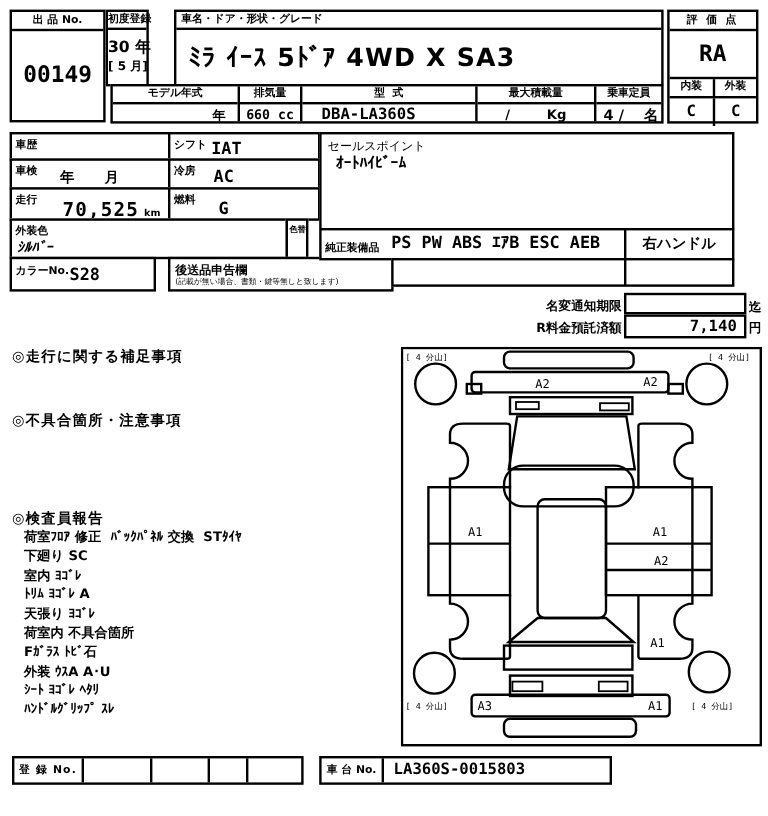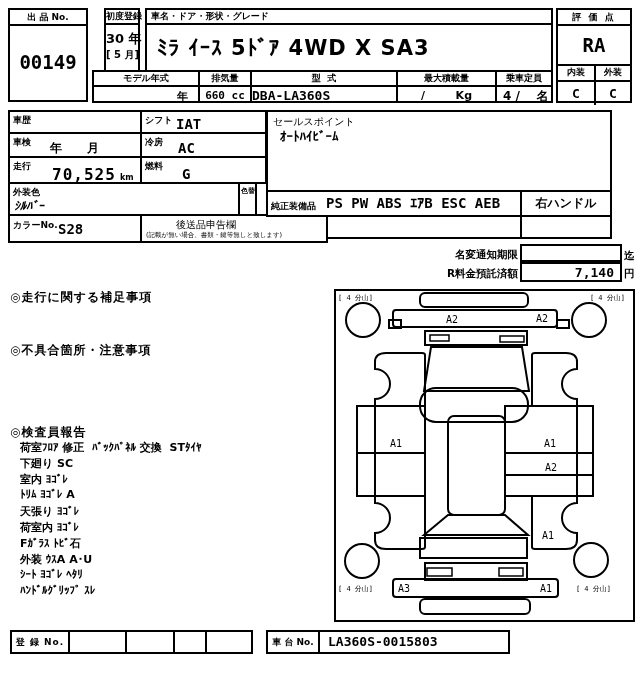--- a/index.html
+++ b/index.html
@@ -19,21 +19,21 @@
 </head>
 <body>
 
 <div id="sheet">
 
   <div class="box" style="left:8px;top:8px;width:80px;height:94px;">
     <div class="lbl ctr" style="height:14px;line-height:14px;border-bottom:2px solid #000;">出 品 No.</div>
     <div class="ctr mono" style="font-size:19px;font-weight:bold;line-height:72px;">00149</div>
   </div>
 
-  <div class="box" style="left:104px;top:8px;width:36px;height:64px;">
+  <div class="box" style="left:88px;top:8px;width:36px;height:64px;">
     <div class="lbl ctr" style="height:13px;line-height:13px;border-bottom:2px solid #000;">初度登録</div>
     <div class="ctr" style="font-size:13px;font-weight:bold;margin-top:5px;white-space:nowrap;">30 年</div>
     <div class="ctr" style="font-size:10px;font-weight:bold;white-space:nowrap;">[ 5 月]</div>
   </div>
 
   <div class="box" style="left:145px;top:8px;width:408px;height:64px;">
     <div class="lbl" style="height:13px;line-height:13px;border-bottom:2px solid #000;padding-left:4px;">車名・ドア・形状・グレード</div>
     <div style="font-size:21px;font-weight:bold;letter-spacing:1px;padding:11px 0 0 10px;white-space:nowrap;">ﾐﾗ ｲｰｽ 5ﾄﾞｱ 4WD X SA3</div>
   </div>
 
@@ -41,21 +41,21 @@
     <div style="width:104px;border-right:2px solid #000;">
       <div class="lbl ctr" style="height:13px;line-height:13px;border-bottom:2px solid #000;">モデル年式</div>
       <div style="font-size:11px;font-weight:bold;text-align:right;padding:2px 10px 0 0;">年</div>
     </div>
     <div style="width:50px;border-right:2px solid #000;">
       <div class="lbl ctr" style="height:13px;line-height:13px;border-bottom:2px solid #000;">排気量</div>
       <div class="ctr mono" style="font-size:11px;font-weight:bold;padding-top:2px;">660 cc</div>
     </div>
     <div style="width:144px;border-right:2px solid #000;">
       <div class="lbl ctr pre" style="height:13px;line-height:13px;border-bottom:2px solid #000;">型  式</div>
-      <div class="mono" style="font-size:13px;font-weight:bold;padding:1px 0 0 0;">DBA-LA360S</div>
+      <div class="mono" style="font-size:13px;font-weight:bold;padding:1px 0 0 16px;">DBA-LA360S</div>
     </div>
     <div style="width:97px;border-right:2px solid #000;">
       <div class="lbl ctr" style="height:13px;line-height:13px;border-bottom:2px solid #000;">最大積載量</div>
       <div class="ctr pre" style="font-size:11px;font-weight:bold;padding-top:2px;">/        Kg</div>
     </div>
     <div style="flex:1;">
       <div class="lbl ctr" style="height:13px;line-height:13px;border-bottom:2px solid #000;">乗車定員</div>
       <div class="pre" style="font-size:12px;font-weight:bold;padding:1px 0 0 6px;">4 /    名</div>
     </div>
   </div>
@@ -97,26 +97,26 @@
     <span class="lbl abs" style="left:3px;top:2px;">燃料</span>
     <span class="abs mono" style="left:40px;top:8px;font-size:14px;font-weight:bold;">G</span>
   </div>
   <div class="box" style="left:8px;top:182px;width:232px;height:34px;">
     <span class="lbl abs" style="left:3px;top:2px;">外装色</span>
     <span class="abs" style="left:4px;top:15px;font-size:12px;font-weight:bold;font-style:italic;">ｼﾙﾊﾞｰ</span>
   </div>
   <div class="box" style="left:238px;top:182px;width:19px;height:34px;">
     <span class="abs" style="left:1px;top:2px;font-size:7px;font-weight:bold;white-space:nowrap;">色替</span>
   </div>
-  <div class="box" style="left:8px;top:214px;width:134px;height:29px;">
+  <div class="box" style="left:8px;top:214px;width:122px;height:29px;">
     <span class="lbl abs" style="left:3px;top:3px;">カラーNo.</span>
     <span class="abs mono" style="left:48px;top:5px;font-size:14px;font-weight:bold;">S28</span>
   </div>
   <div class="box" style="left:140px;top:214px;width:188px;height:29px;">
-    <span class="abs" style="left:4px;top:2px;font-size:10px;font-weight:normal;margin-left:30px;">後送品申告欄</span>
+    <span class="abs" style="left:4px;top:2px;font-size:10px;font-weight:bold;">後送品申告欄</span>
     <span class="abs" style="left:4px;top:15px;font-size:6.5px;white-space:nowrap;">(記載が無い場合、書類・鍵等無しと致します)</span>
   </div>
 
   <div class="box" style="left:266px;top:110px;width:346px;height:82px;">
     <span class="abs" style="left:5px;top:3px;font-size:10px;font-weight:normal;">セールスポイント</span>
     <span class="abs" style="left:12px;top:17px;font-size:13px;font-weight:bold;">ｵｰﾄﾊｲﾋﾞｰﾑ</span>
   </div>
   <div class="box" style="left:266px;top:190px;width:256px;height:27px;">
     <span class="lbl abs" style="left:3px;top:8px;">純正装備品</span>
     <span class="abs mono" style="left:58px;top:3px;font-size:14px;font-weight:bold;white-space:nowrap;">PS PW ABS ｴｱB ESC AEB</span>
@@ -139,21 +139,21 @@
   <div class="abs" style="left:624px;top:267px;font-size:10.5px;font-weight:bold;">円</div>
 
   <div class="note-title" style="left:10px;top:289px;">◎走行に関する補足事項</div>
   <div class="note-title" style="left:10px;top:342px;">◎不具合箇所・注意事項</div>
   <div class="note-title" style="left:10px;top:424px;">◎検査員報告</div>
   <div class="insline" style="top:440px;">荷室ﾌﾛｱ 修正  ﾊﾞｯｸﾊﾟﾈﾙ 交換  STﾀｲﾔ</div>
   <div class="insline" style="top:456px;">下廻り SC</div>
   <div class="insline" style="top:472px;">室内 ﾖｺﾞﾚ</div>
   <div class="insline" style="top:488px;">ﾄﾘﾑ ﾖｺﾞﾚ A</div>
   <div class="insline" style="top:504px;">天張り ﾖｺﾞﾚ</div>
-  <div class="insline" style="top:520px;">荷室内 ﾖｺﾞﾚ</div>
+  <div class="insline" style="top:520px;">荷室内 不具合箇所</div>
   <div class="insline" style="top:536px;">Fｶﾞﾗｽ ﾄﾋﾞ石</div>
   <div class="insline" style="top:552px;">外装 ｳｽA A･U</div>
   <div class="insline" style="top:568px;">ｼｰﾄ ﾖｺﾞﾚ ﾍﾀﾘ</div>
   <div class="insline" style="top:584px;">ﾊﾝﾄﾞﾙｸﾞﾘｯﾌﾟ ｽﾚ</div>
 
   <svg class="abs" style="left:334px;top:289px;" width="302" height="334" viewBox="0 0 302 334">
     <g fill="none" stroke="#000" stroke-width="2">
       <rect x="1" y="1" width="299" height="331"></rect>
 
       <circle cx="29" cy="31" r="17"></circle>

